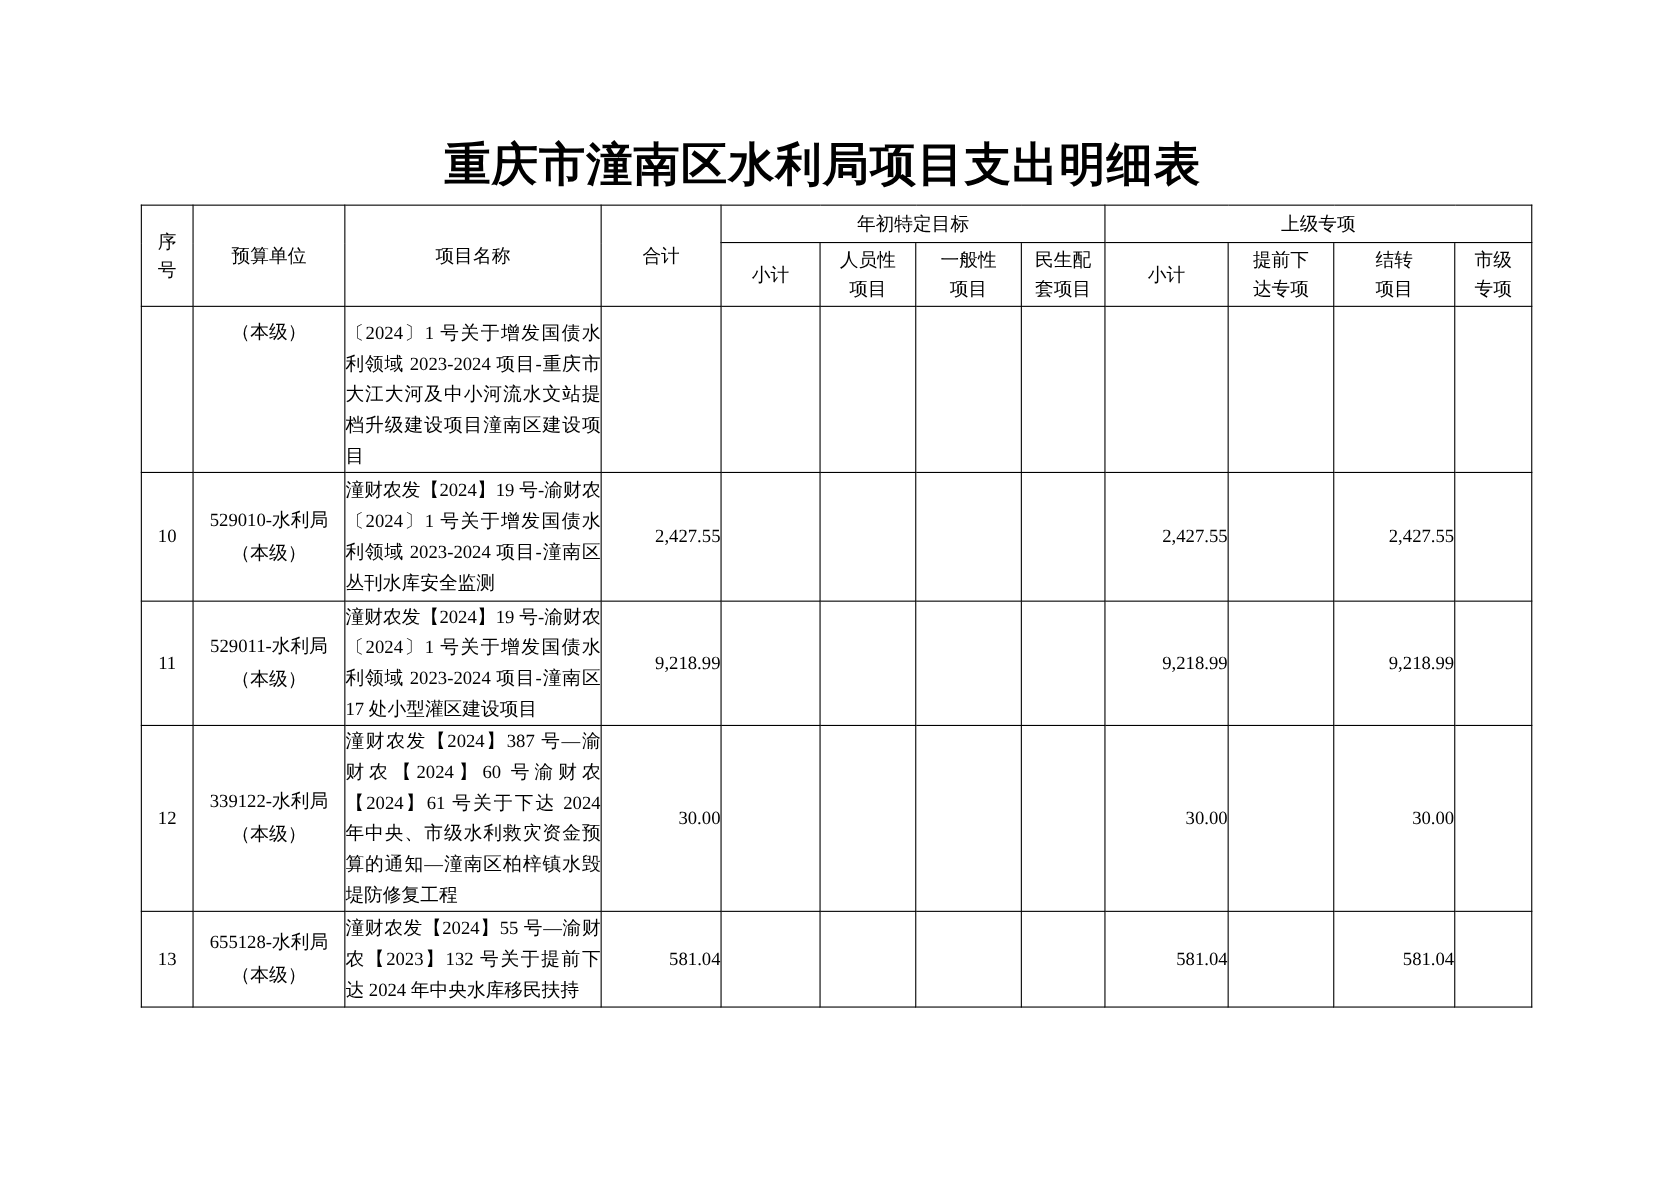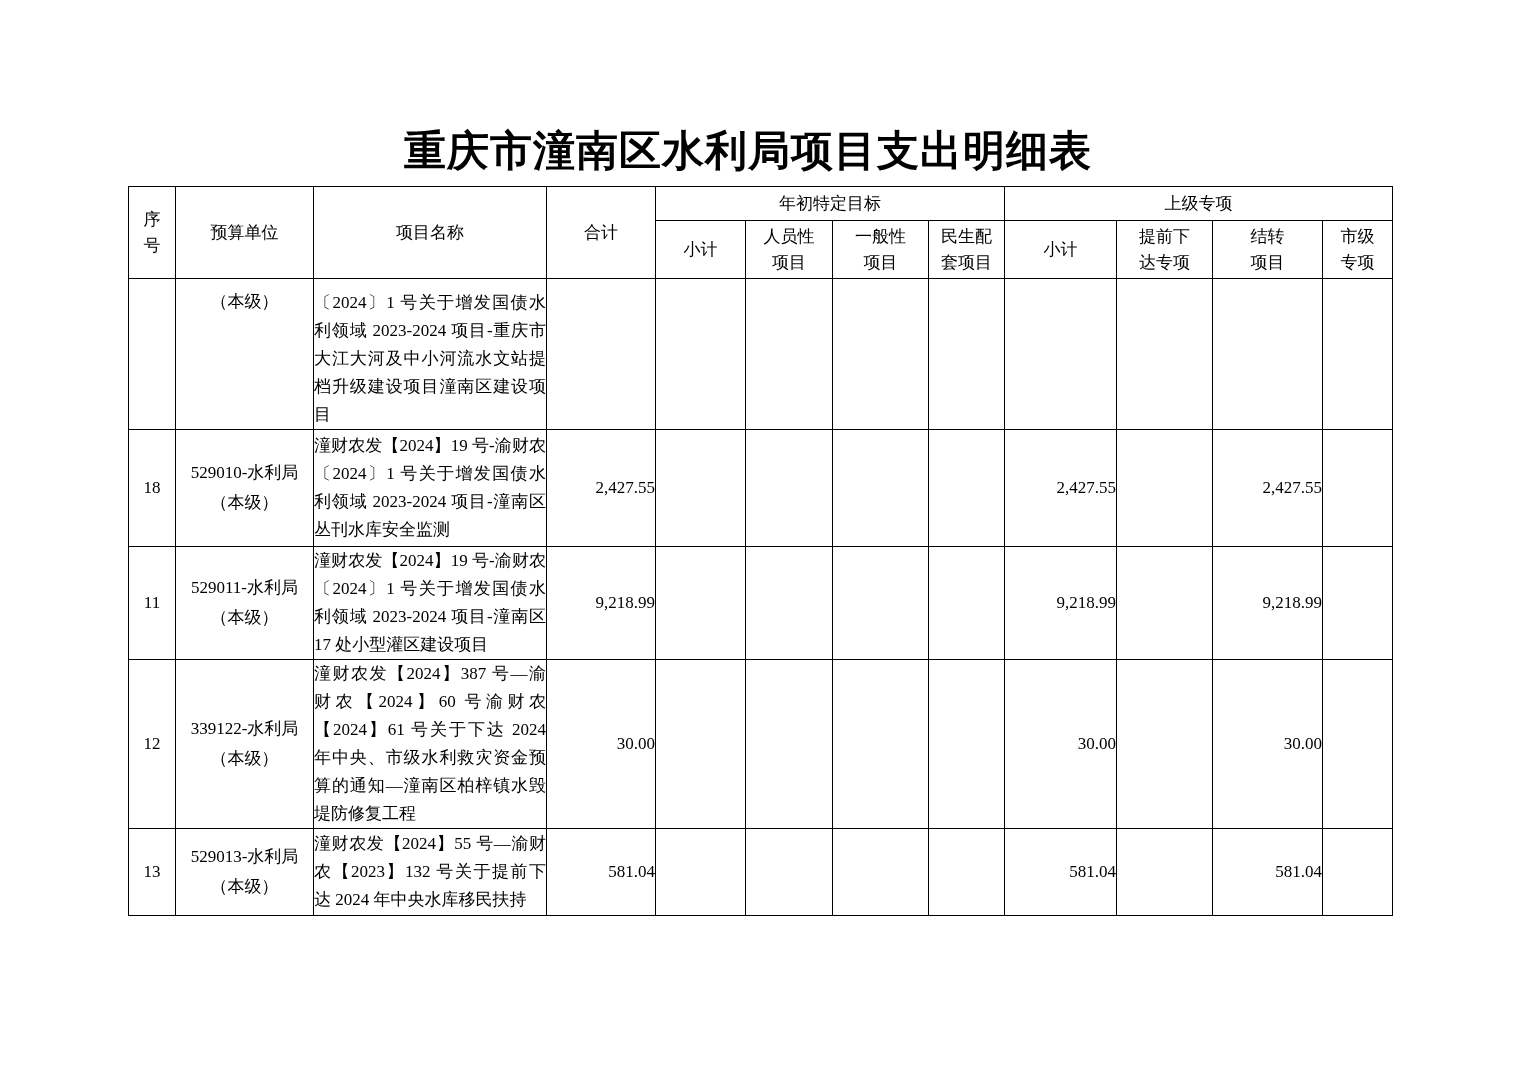--- a/index.html
+++ b/index.html
@@ -154,21 +154,21 @@
     <td class="c-num"></td>
     <td class="c-num"></td>
     <td class="c-num"></td>
     <td class="c-num"></td>
     <td class="c-num"></td>
     <td class="c-num"></td>
     <td class="c-num"></td>
     <td class="c-num"></td>
   </tr>
         <tr>
-    <td class="c-seq">18</td>
+    <td class="c-seq">10</td>
     <td class="c-unit">529010-水利局
 （本级）</td>
     <td class="c-name">潼财农发【2024】19 号-渝财农〔2024〕1 号关于增发国债水利领域 2023-2024 项目-潼南区丛刊水库安全监测</td>
     <td class="c-num">2,427.55</td>
     <td class="c-num"></td>
     <td class="c-num"></td>
     <td class="c-num"></td>
     <td class="c-num"></td>
     <td class="c-num">2,427.55</td>
     <td class="c-num"></td>
@@ -200,21 +200,21 @@
     <td class="c-num"></td>
     <td class="c-num"></td>
     <td class="c-num"></td>
     <td class="c-num">30.00</td>
     <td class="c-num"></td>
     <td class="c-num">30.00</td>
     <td class="c-num"></td>
   </tr>
         <tr>
     <td class="c-seq">13</td>
-    <td class="c-unit">529013-水利局
+    <td class="c-unit">655128-水利局
 （本级）</td>
     <td class="c-name">潼财农发【2024】55 号—渝财农【2023】132 号关于提前下达 2024 年中央水库移民扶持</td>
     <td class="c-num">581.04</td>
     <td class="c-num"></td>
     <td class="c-num"></td>
     <td class="c-num"></td>
     <td class="c-num"></td>
     <td class="c-num">581.04</td>
     <td class="c-num"></td>
     <td class="c-num">581.04</td>

